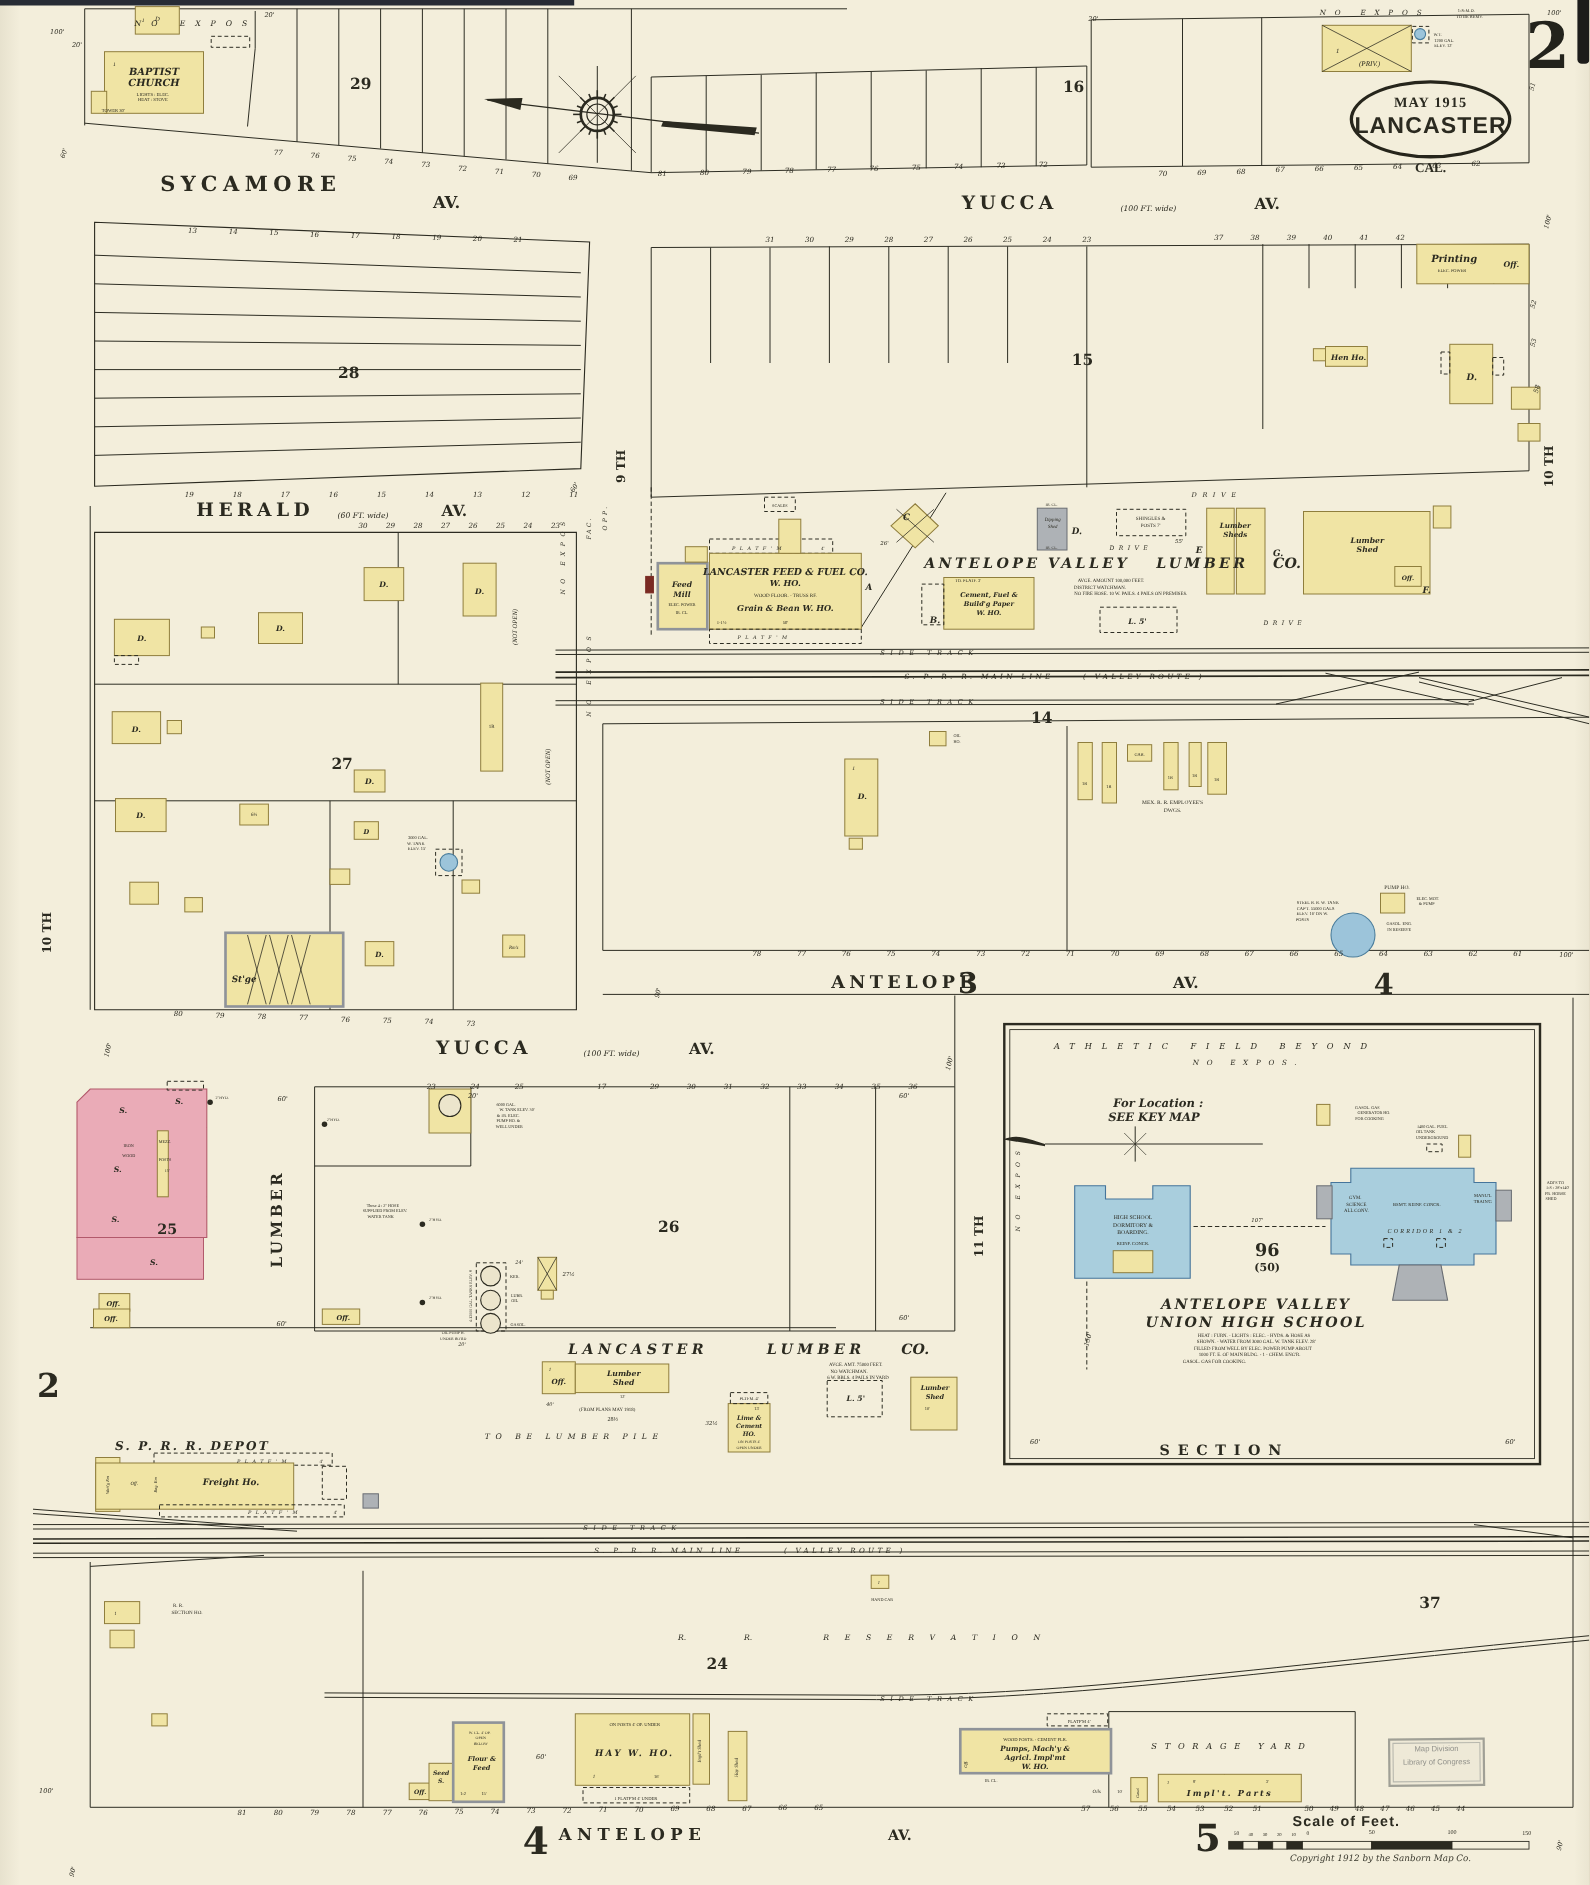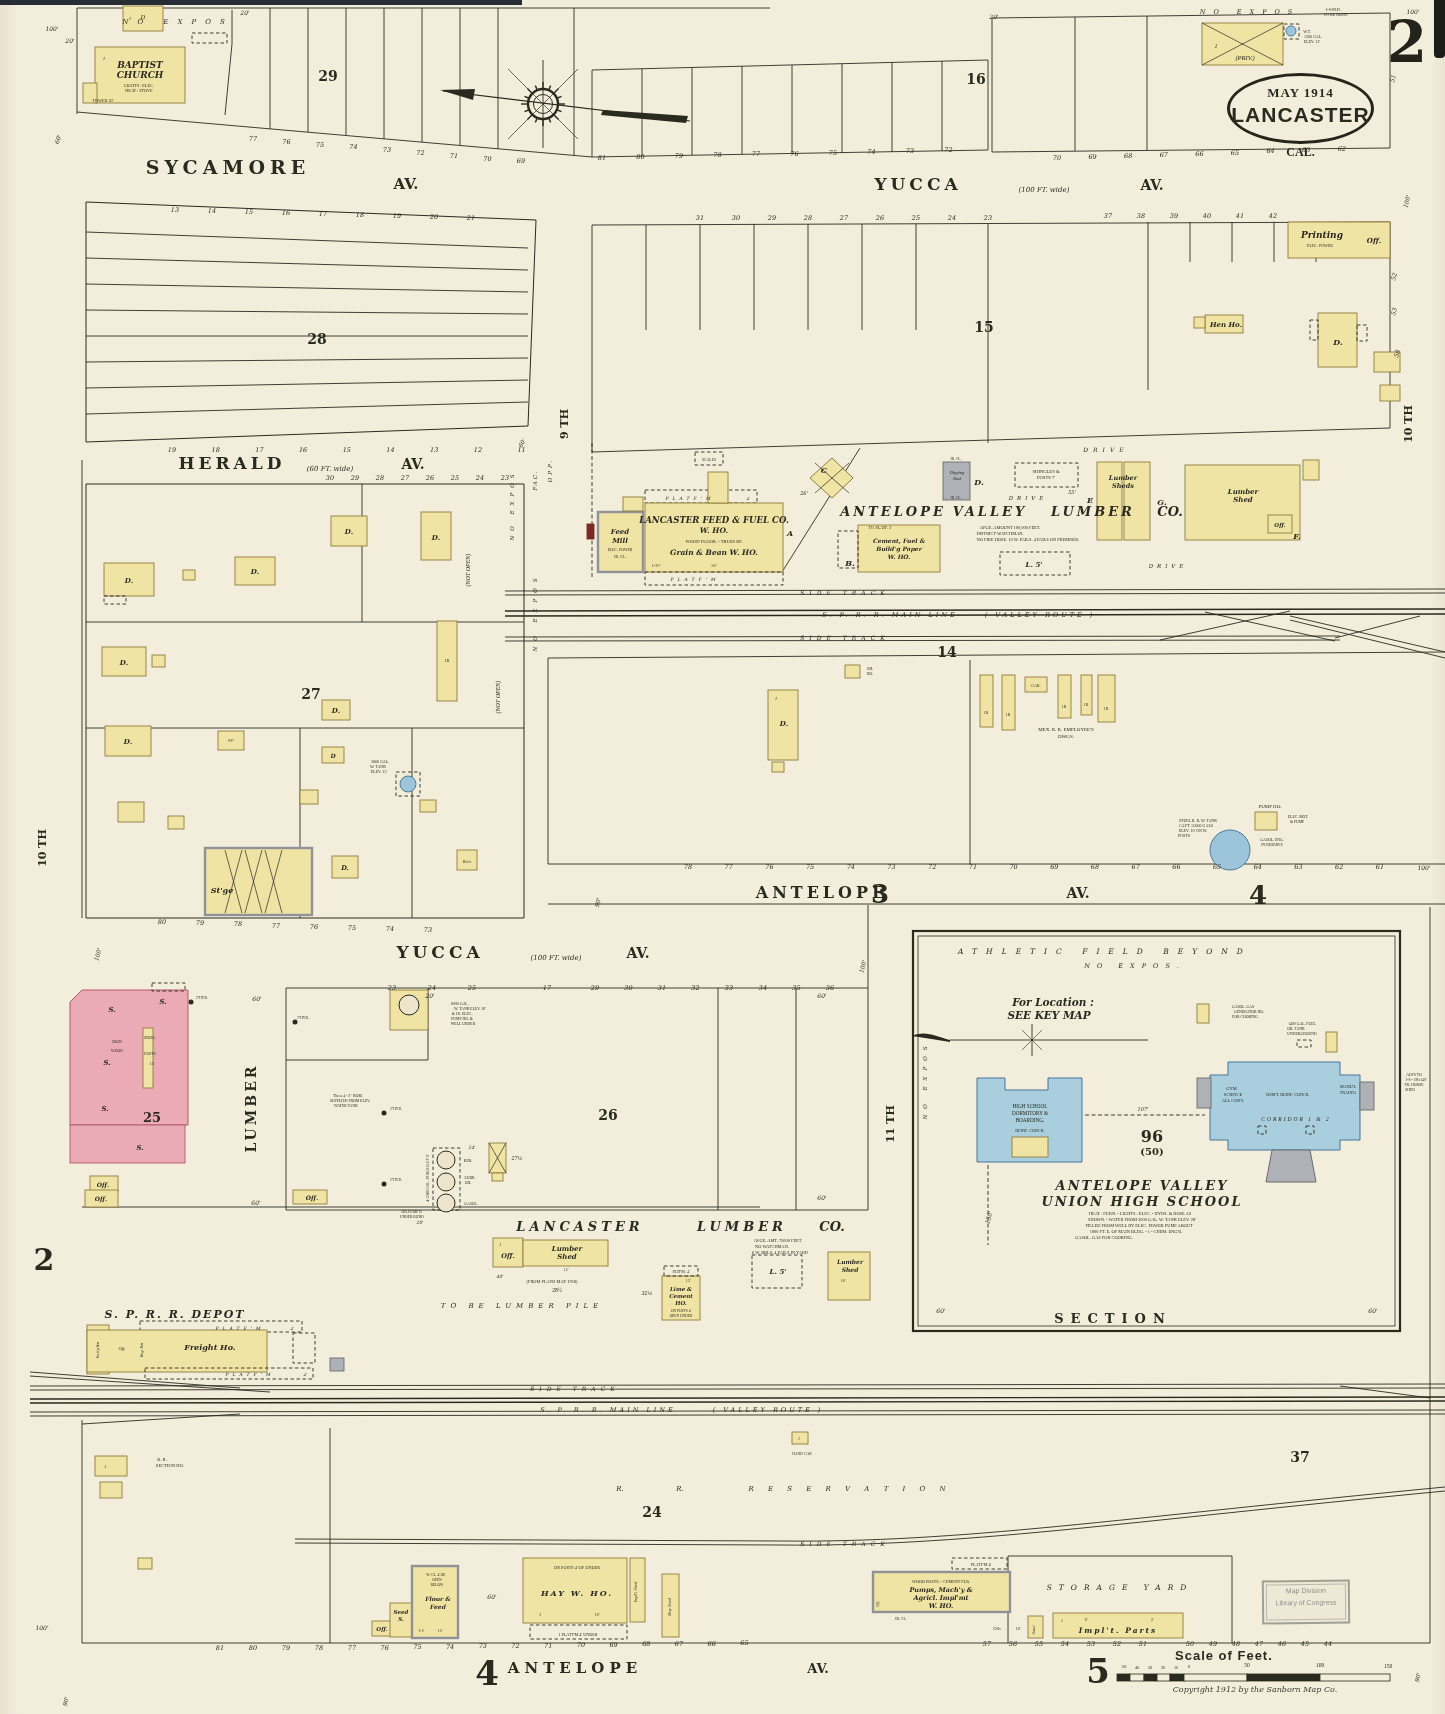--- a/index.html
+++ b/index.html
@@ -801,21 +801,21 @@
       <text x="1190" y="1646" text-anchor="middle" fill="#2b2a20" font-family="&quot;DejaVu Serif&quot;,serif" font-weight="normal" font-style="italic" font-size="6.5">50</text>
       <text x="1213" y="1646" text-anchor="middle" fill="#2b2a20" font-family="&quot;DejaVu Serif&quot;,serif" font-weight="normal" font-style="italic" font-size="6.5">49</text>
       <text x="1236" y="1646" text-anchor="middle" fill="#2b2a20" font-family="&quot;DejaVu Serif&quot;,serif" font-weight="normal" font-style="italic" font-size="6.5">48</text>
       <text x="1259" y="1646" text-anchor="middle" fill="#2b2a20" font-family="&quot;DejaVu Serif&quot;,serif" font-weight="normal" font-style="italic" font-size="6.5">47</text>
       <text x="1282" y="1646" text-anchor="middle" fill="#2b2a20" font-family="&quot;DejaVu Serif&quot;,serif" font-weight="normal" font-style="italic" font-size="6.5">46</text>
       <text x="1305" y="1646" text-anchor="middle" fill="#2b2a20" font-family="&quot;DejaVu Serif&quot;,serif" font-weight="normal" font-style="italic" font-size="6.5">45</text>
       <text x="1328" y="1646" text-anchor="middle" fill="#2b2a20" font-family="&quot;DejaVu Serif&quot;,serif" font-weight="normal" font-style="italic" font-size="6.5">44</text>
     </svg>
   <div class="pageno">2</div>
   <div class="oval">
-    <div class="d">MAY 1914</div>
+    <div class="d">MAY 1915</div>
     <div class="c">LANCASTER</div>
     <div class="s">CAL.</div>
   </div>
   <div class="scalelabel">Scale of Feet.</div>
   <div class="copyright">Copyright 1912 by the Sanborn Map Co.</div>
   <div class="stamp">
     <div>Map Division</div>
     <div>Library of Congress</div>
   </div>
 </div>

